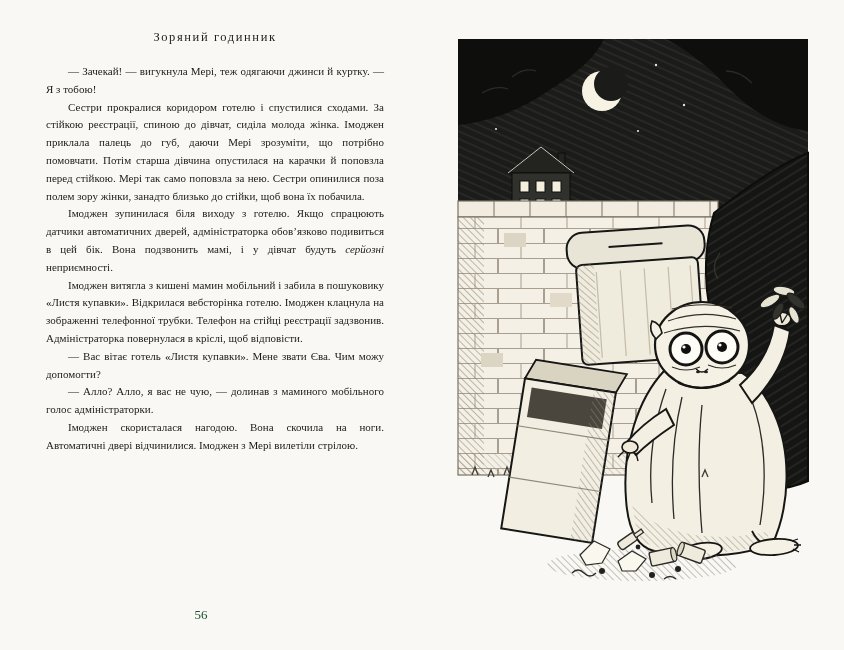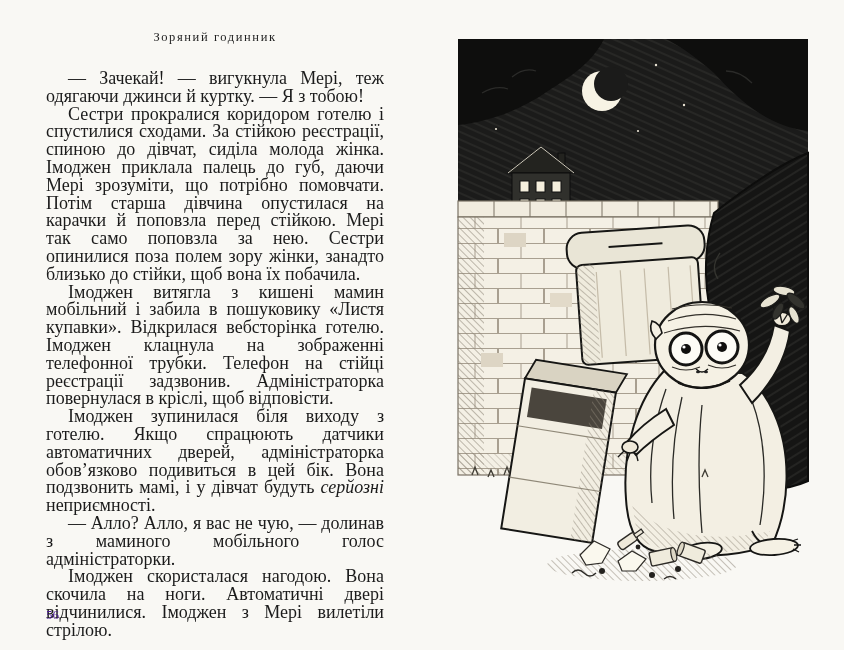--- a/index.html
+++ b/index.html
@@ -11,51 +11,52 @@
     overflow:hidden;
     font-family:"Liberation Serif", serif;
     color:var(--ink,#1b1b1b);
   }
   .left-page { position:absolute; left:46px; top:30px; width:338px; }
   .running-header {
     text-align:center;
     font-size:12.5px;
     letter-spacing:1.6px;
     color:#1f1f1f;
-    margin-bottom:25px;
+    margin-bottom:18px;
   }
   .body-text {
-    font-size:18px;
+    font-size:11px;
     line-height:17.8px;
     text-align:justify;
     color:#1b1b1b;
   }
   .body-text p { text-indent:22px; }
   .it { font-style:italic; }
   .page-number {
-    position:absolute; left:46px; top:607px; width:338px;
-    text-align:left; font-size:13px; color:#4c1d95;
+    position:absolute; left:32px; top:607px; width:338px;
+    text-align:center; font-size:13px; color:#14532d;
   }
   .illustration {
     position:absolute; left:452px; top:33px; width:362px; height:560px;
   }
   svg { display:block; }
 </style>
 </head>
 <body>
 
 <div class="spread">
 
   <div class="left-page">
     <div class="running-header">Зоряний годинник</div>
     <div class="body-text">
         <p><span>— Зачекай! — вигукнула Мері, теж одягаючи джинси й куртку. — Я з тобою!</span></p>
         <p><span>Сестри прокралися коридором готелю і спустилися сходами. За стійкою реєстрації, спиною до дівчат, сиділа молода жінка. Імоджен приклала палець до губ, даючи Мері зрозуміти, що потрібно помовчати. Потім старша дівчина опустилася на карачки й поповзла перед стійкою. Мері так само поповзла за нею. Сестри опинилися поза полем зору жінки, занадто близько до стійки, щоб вона їх побачила.</span></p>
+        <p><span>Імоджен зупинилася біля виходу з готелю. Якщо спрацюють датчики автоматичних дверей, адміністраторка обов’язково подивиться в цей бік. Вона подзвонить мамі, і у дівчат будуть </span><span class="it">серйозні</span><span> неприємності.</span></p>
         <p><span>Імоджен витягла з кишені мамин мобільний і забила в пошуковику «Листя купавки». Відкрилася вебсторінка готелю. Імоджен клацнула на зображенні телефонної трубки. Телефон на стійці реєстрації задзвонив. Адміністраторка повернулася в кріслі, щоб відповісти.</span></p>
-        <p><span>Імоджен зупинилася біля виходу з готелю. Якщо спрацюють датчики автоматичних дверей, адміністраторка обов’язково подивиться в цей бік. Вона подзвонить мамі, і у дівчат будуть </span><span class="it">серйозні</span><span> неприємності.</span></p>
+        <p><span>— Вас вітає готель «Листя купавки». Мене звати Єва. Чим можу допомогти?</span></p>
         <p><span>— Алло? Алло, я вас не чую, — долинав з маминого мобільного голос адміністраторки.</span></p>
         <p><span>Імоджен скористалася нагодою. Вона скочила на ноги. Автоматичні двері відчинилися. Імоджен з Мері вилетіли стрілою.</span></p>
       </div>
   </div>
 
   <div class="page-number">56</div>
 
   <div class="illustration">
     <svg viewBox="0 0 362 560" width="362" height="560" role="img" aria-label="Black-and-white ink illustration: a wrinkled goggle-eyed creature in a cloak rummages by a dumpster and spilled trash at night, beside a brick wall, with a crescent moon, dark trees and a house in the background.">
       <defs>

